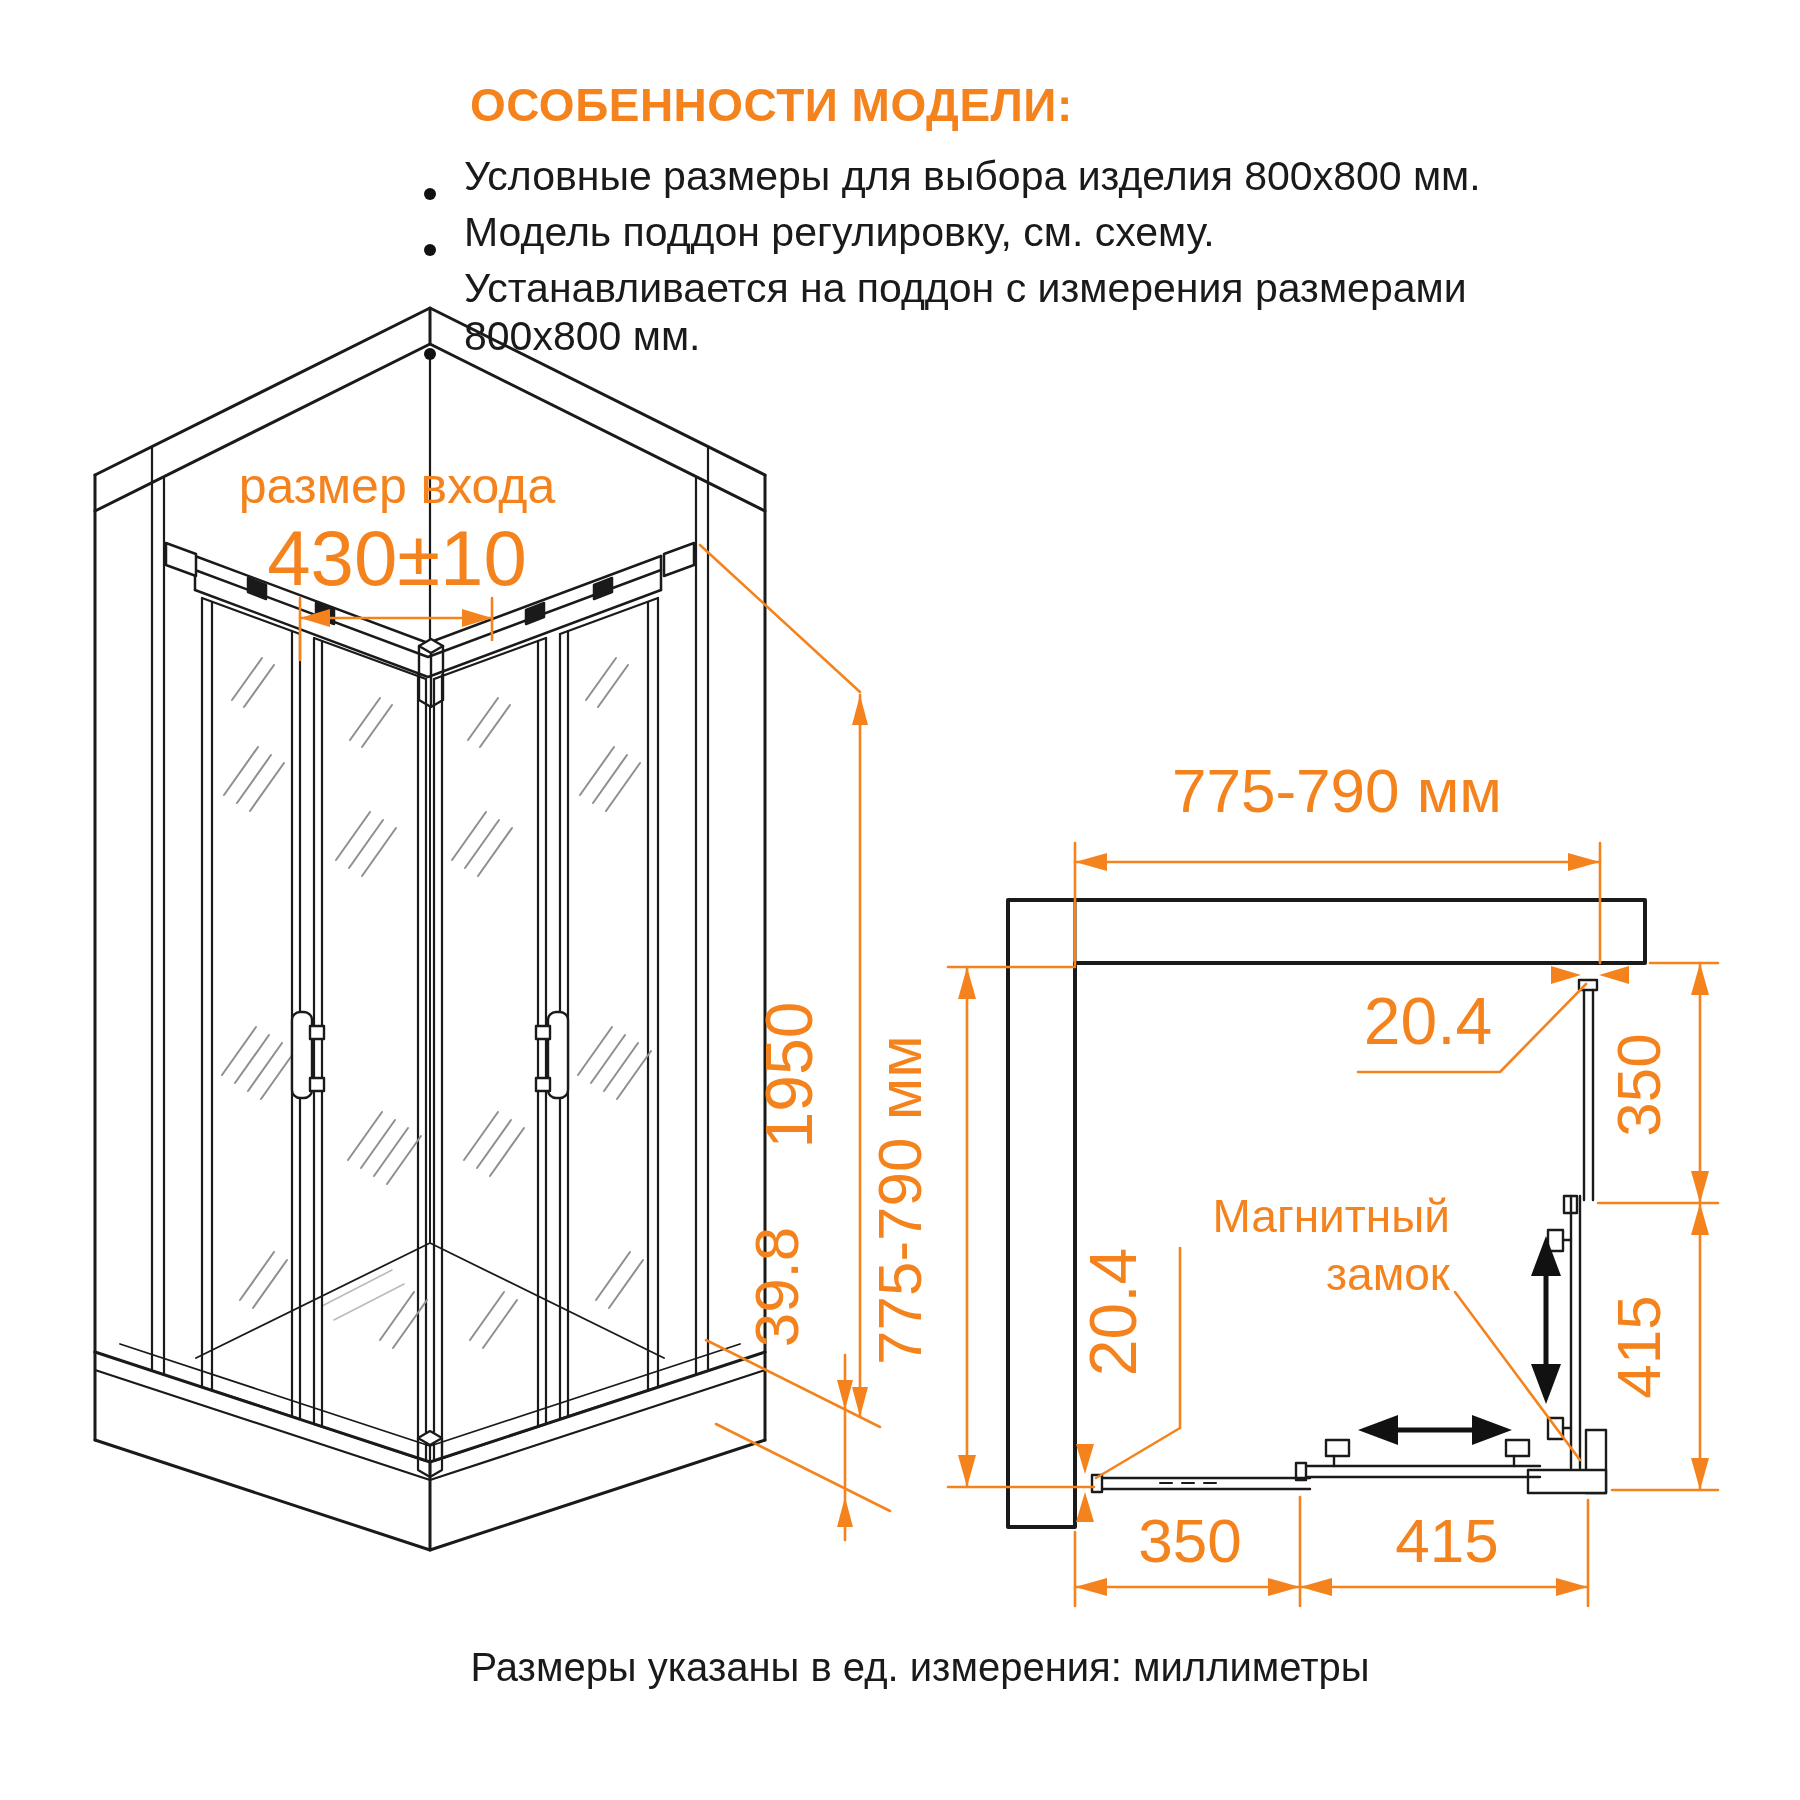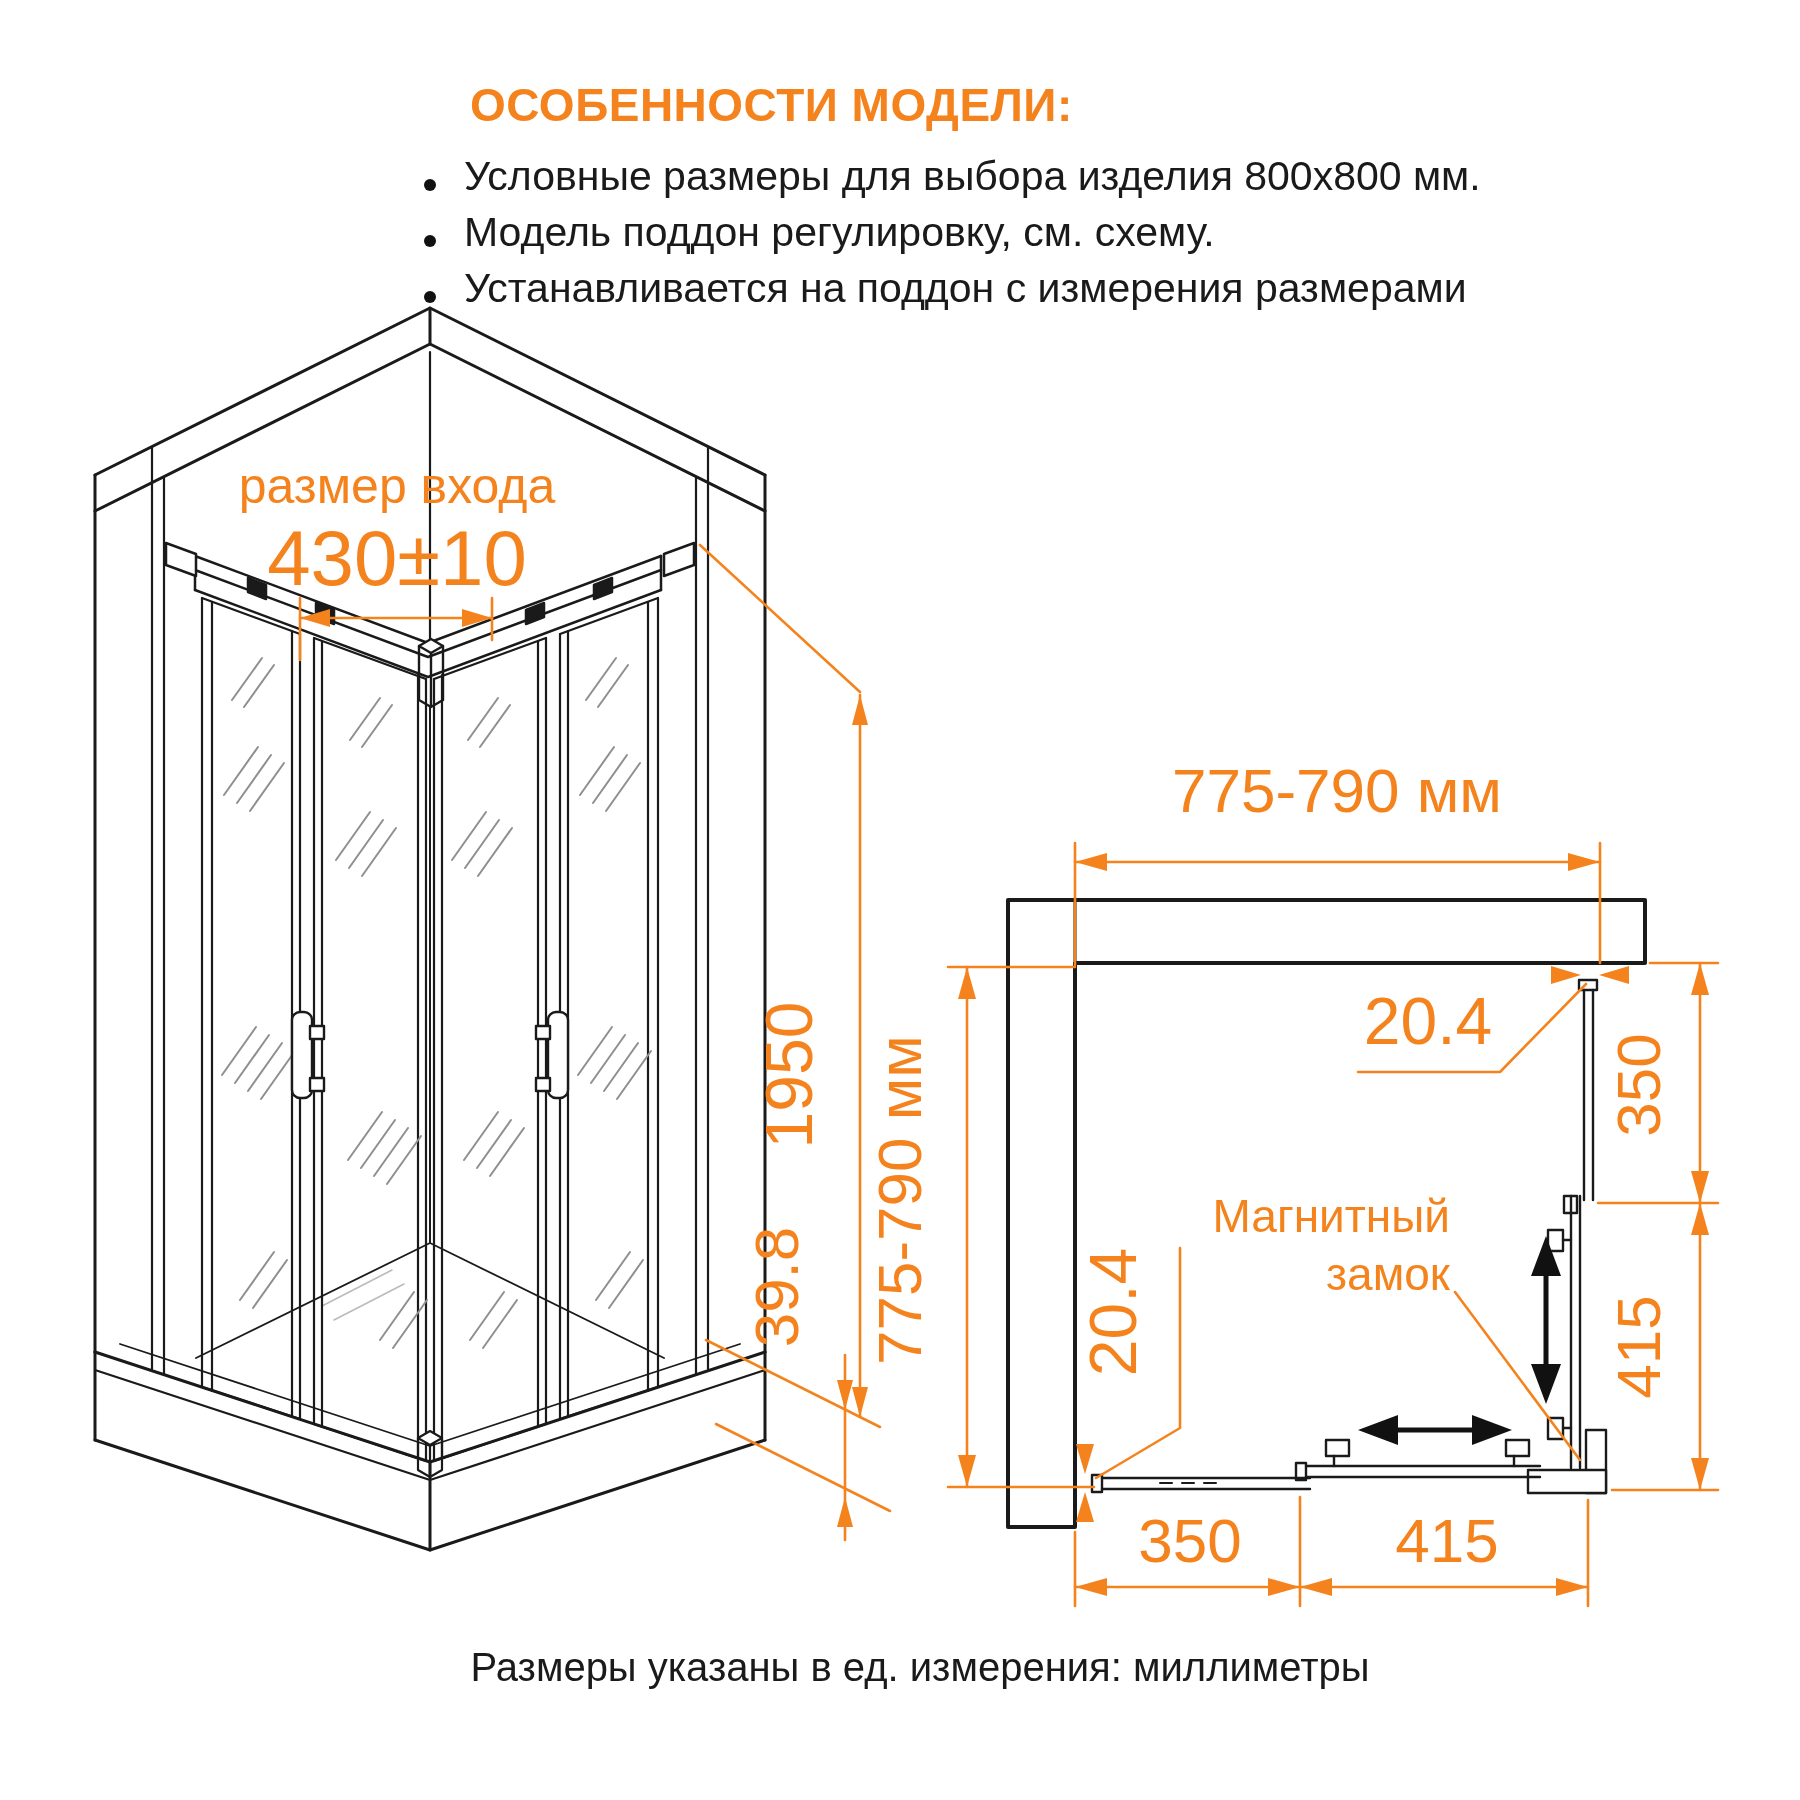--- a/index.html
+++ b/index.html
@@ -1,19 +1,19 @@
 <!DOCTYPE html>
 <html><head>
 <meta charset="utf-8">
 <style>
   html,body{margin:0;padding:0;background:#ffffff;}
   body{width:1800px;height:1800px;position:relative;font-family:"Liberation Sans","DejaVu Sans",sans-serif;color:#1a1a1a;overflow:hidden;}
   .features{position:absolute;left:412px;top:78px;width:1200px;}
   .features h1{margin:0 0 20px 58px;font-size:46px;font-weight:bold;color:#F5831D;letter-spacing:.5px;}
-  .bullet-row{display:flex;align-items:center;margin:0 0 8px 0;font-size:41px;line-height:48px;}
+  .bullet-row{display:flex;align-items:flex-end;margin:0 0 8px 0;font-size:41px;line-height:48px;}
   .dot{flex:0 0 auto;width:12px;height:12px;border-radius:50%;background:#111;margin:18px 28px 0 12px;}
   .b-text{flex:1;}
   .b-line{display:block;}
   .caption{position:absolute;left:0;top:1645px;width:1840px;text-align:center;font-size:40px;color:#1a1a1a;}
   svg text{font-family:"Liberation Sans","DejaVu Sans",sans-serif;}
   .org{fill:#F5831D;}
 </style>
 </head>
 <body>
 
@@ -27,20 +27,21 @@
     <span class="b-text">Условные размеры для выбора изделия 800x800 мм.</span>
   </div>
   <div class="bullet-row">
     <span class="dot"></span>
     <span class="b-text">Модель поддон регулировку, см. схему.</span>
   </div>
   <div class="bullet-row">
     <span class="dot"></span>
     <span class="b-text">
       <span class="b-line">Устанавливается на поддон с измерения размерами</span>
+      <span class="b-line">800x800 мм.</span>
     </span>
   </div>
 </div>
 
 
 <svg width="1800" height="1800" viewBox="0 0 1800 1800" xmlns="http://www.w3.org/2000/svg">
 
   <g stroke="#1a1a1a" fill="none" stroke-width="3" stroke-linecap="round" stroke-linejoin="round">
 
     <g>

